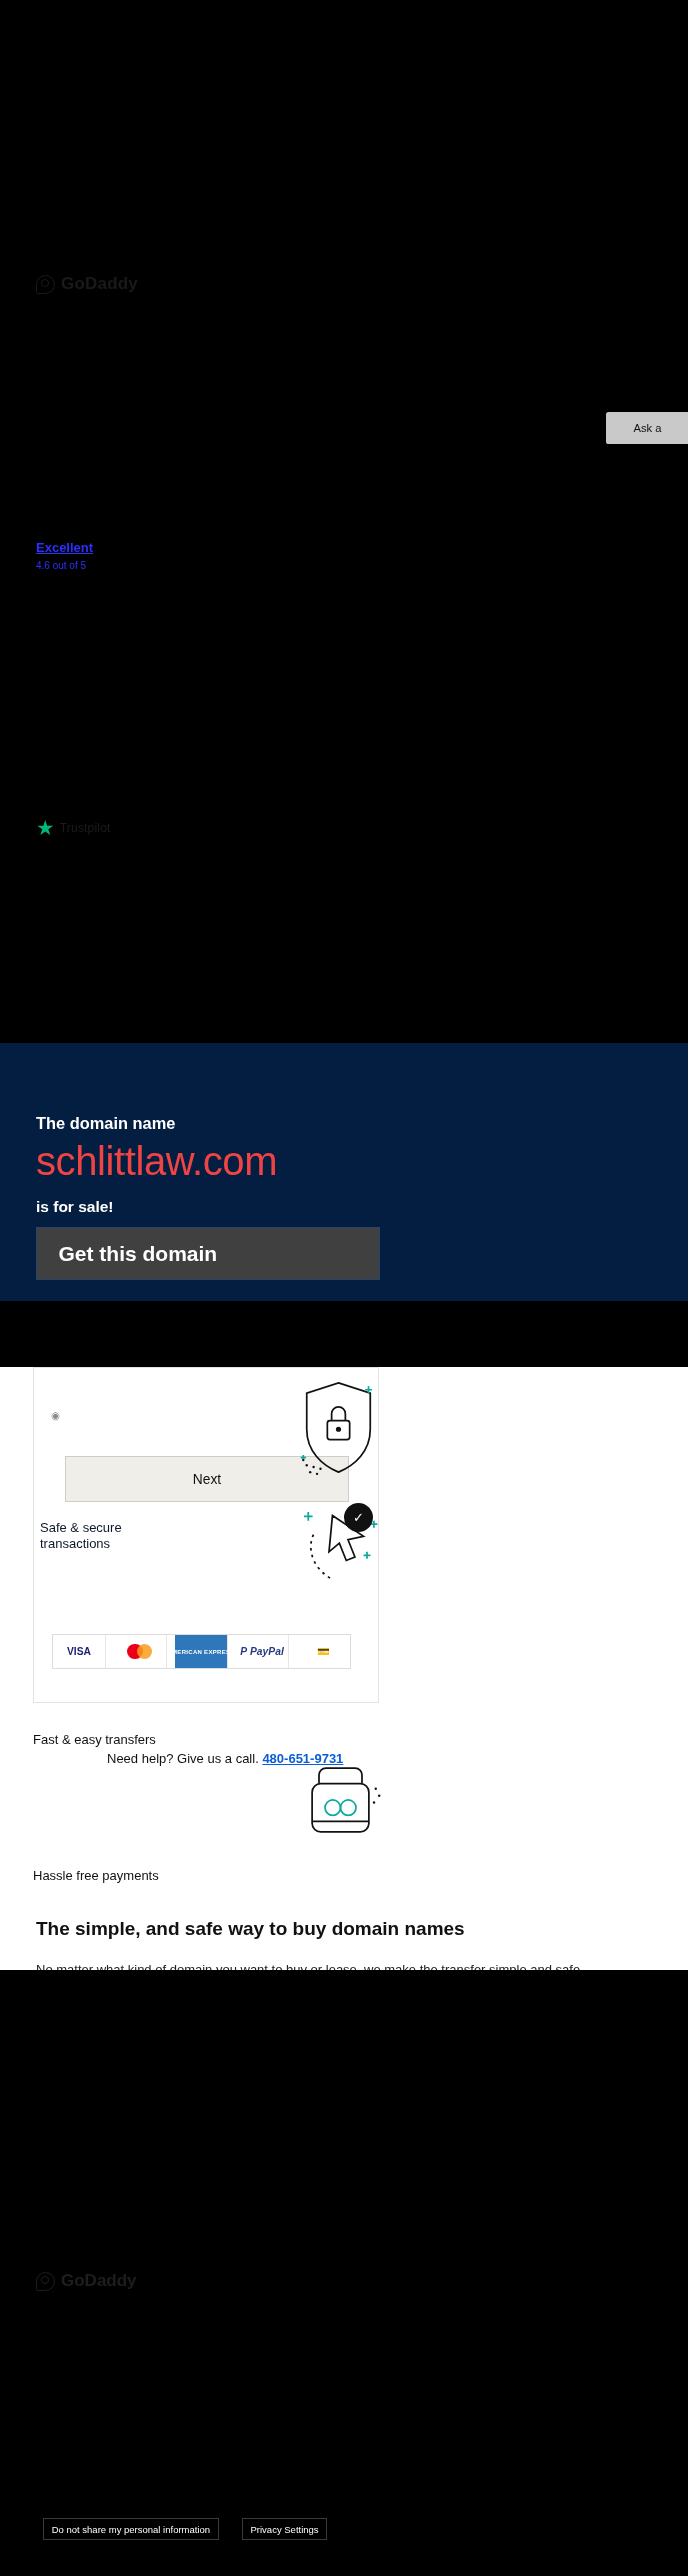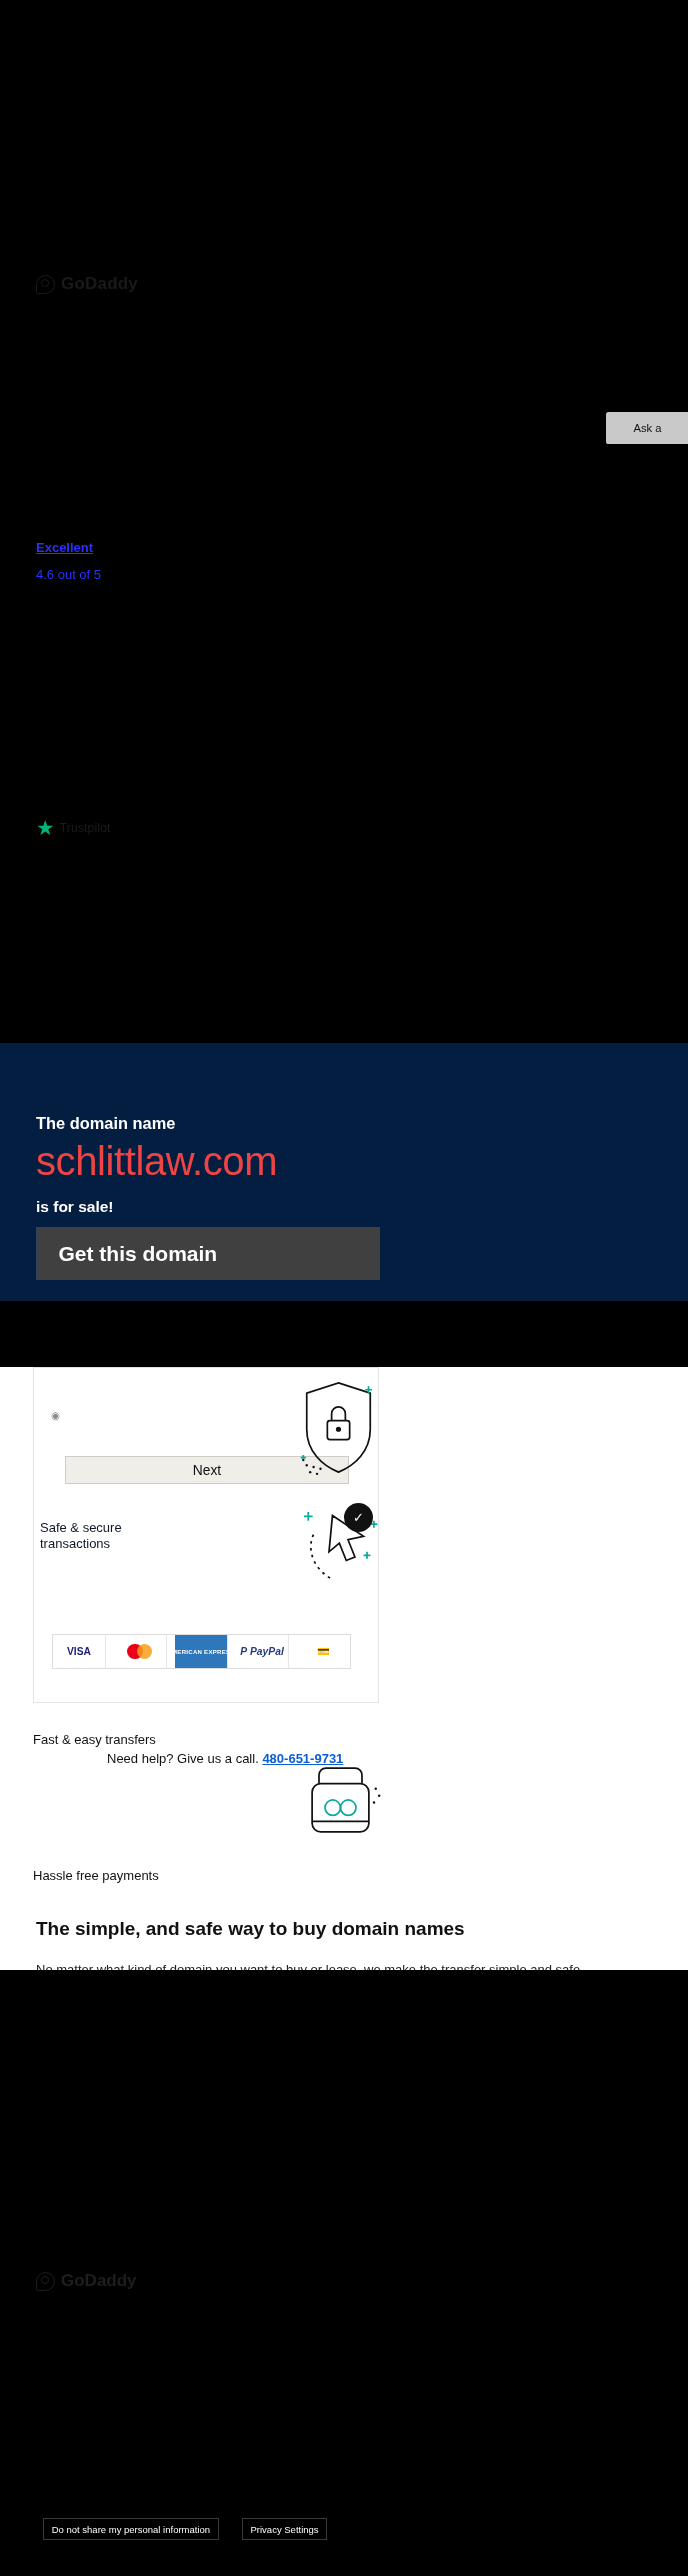--- a/index.html
+++ b/index.html
@@ -76,23 +76,23 @@
   }
   .tp-excellent {
     color: #2b30ff;
     font-size: 13px;
     font-weight: bold;
     text-decoration: underline;
     display: block;
   }
   .tp-score {
     color: #2b30ff;
-    font-size: 13px;
+    font-size: 10px;
     display: block;
-    margin-top: 13px;
+    margin-top: 5px;
   }
 
   .tp-footer {
     position: absolute;
     left: 36px;
     top: 818px;
     display: flex;
     align-items: center;
     gap: 5.2px;
   }
@@ -182,21 +182,21 @@
     top: 41px;
     width: 12px; height: 12px;
     color: #888;
     font-size: 10.3px;
   }
   .next-btn {
     position: absolute;
     left: 31px;
     top: 88px;
     width: 284px;
-    height: 28px;
+    height: 46px;
     background: #efeee9;
     border: 0.9px solid #cfcdc6;
     color: #111;
     font-size: 13.8px;
     display: flex;
     align-items: center;
     justify-content: center;
   }
 
   

